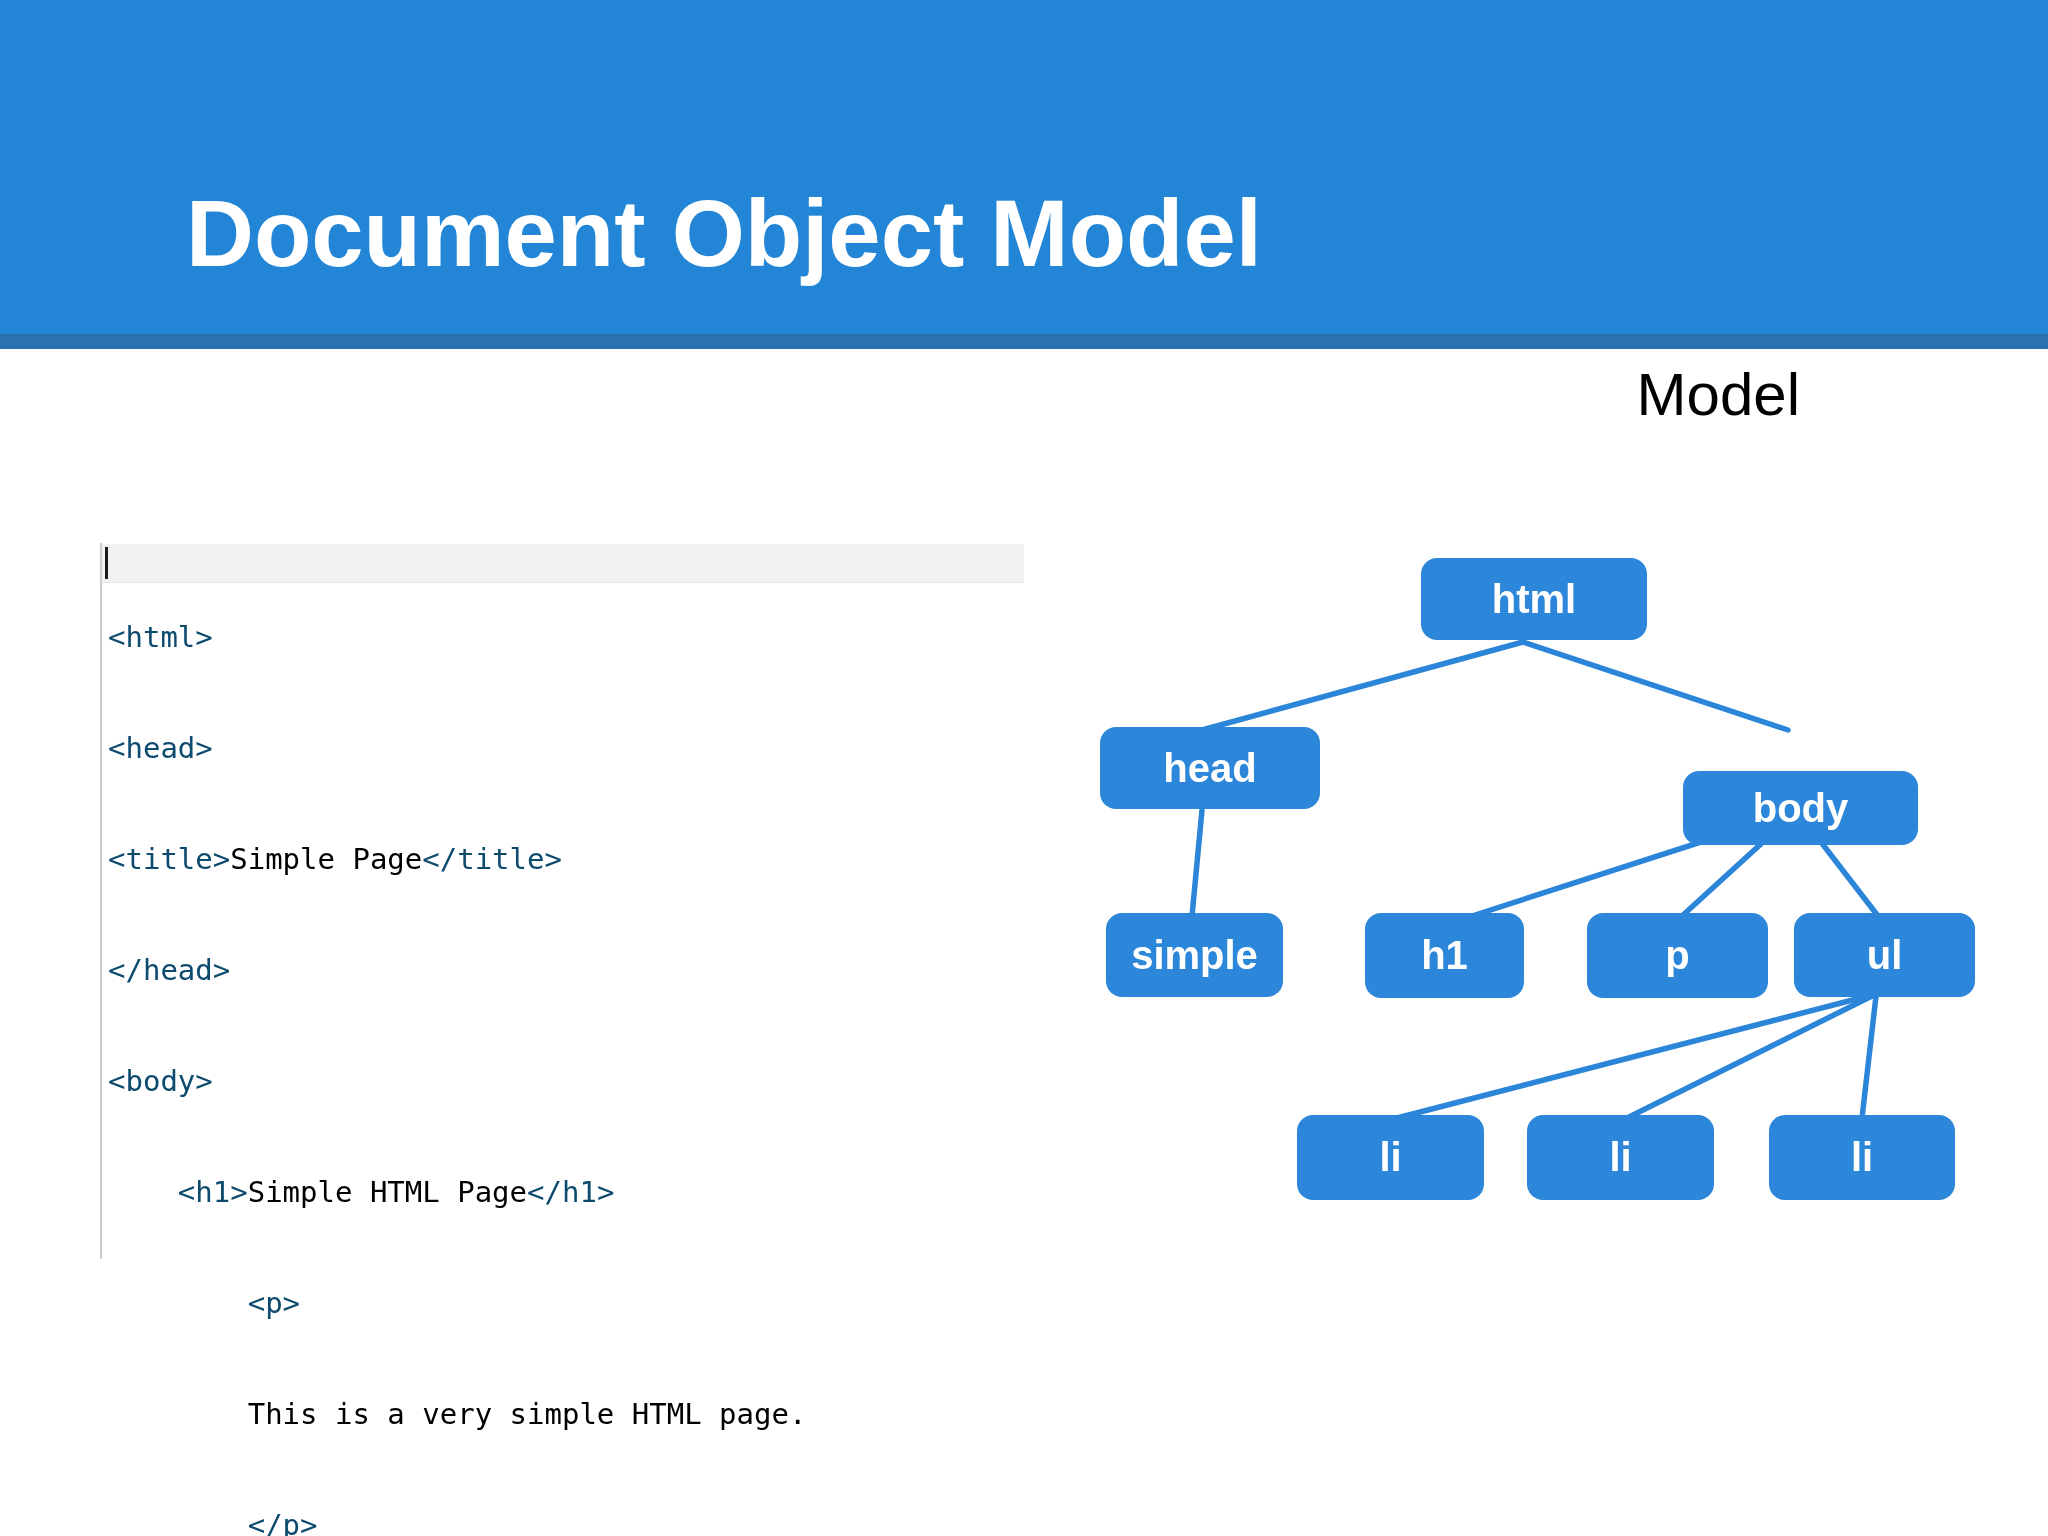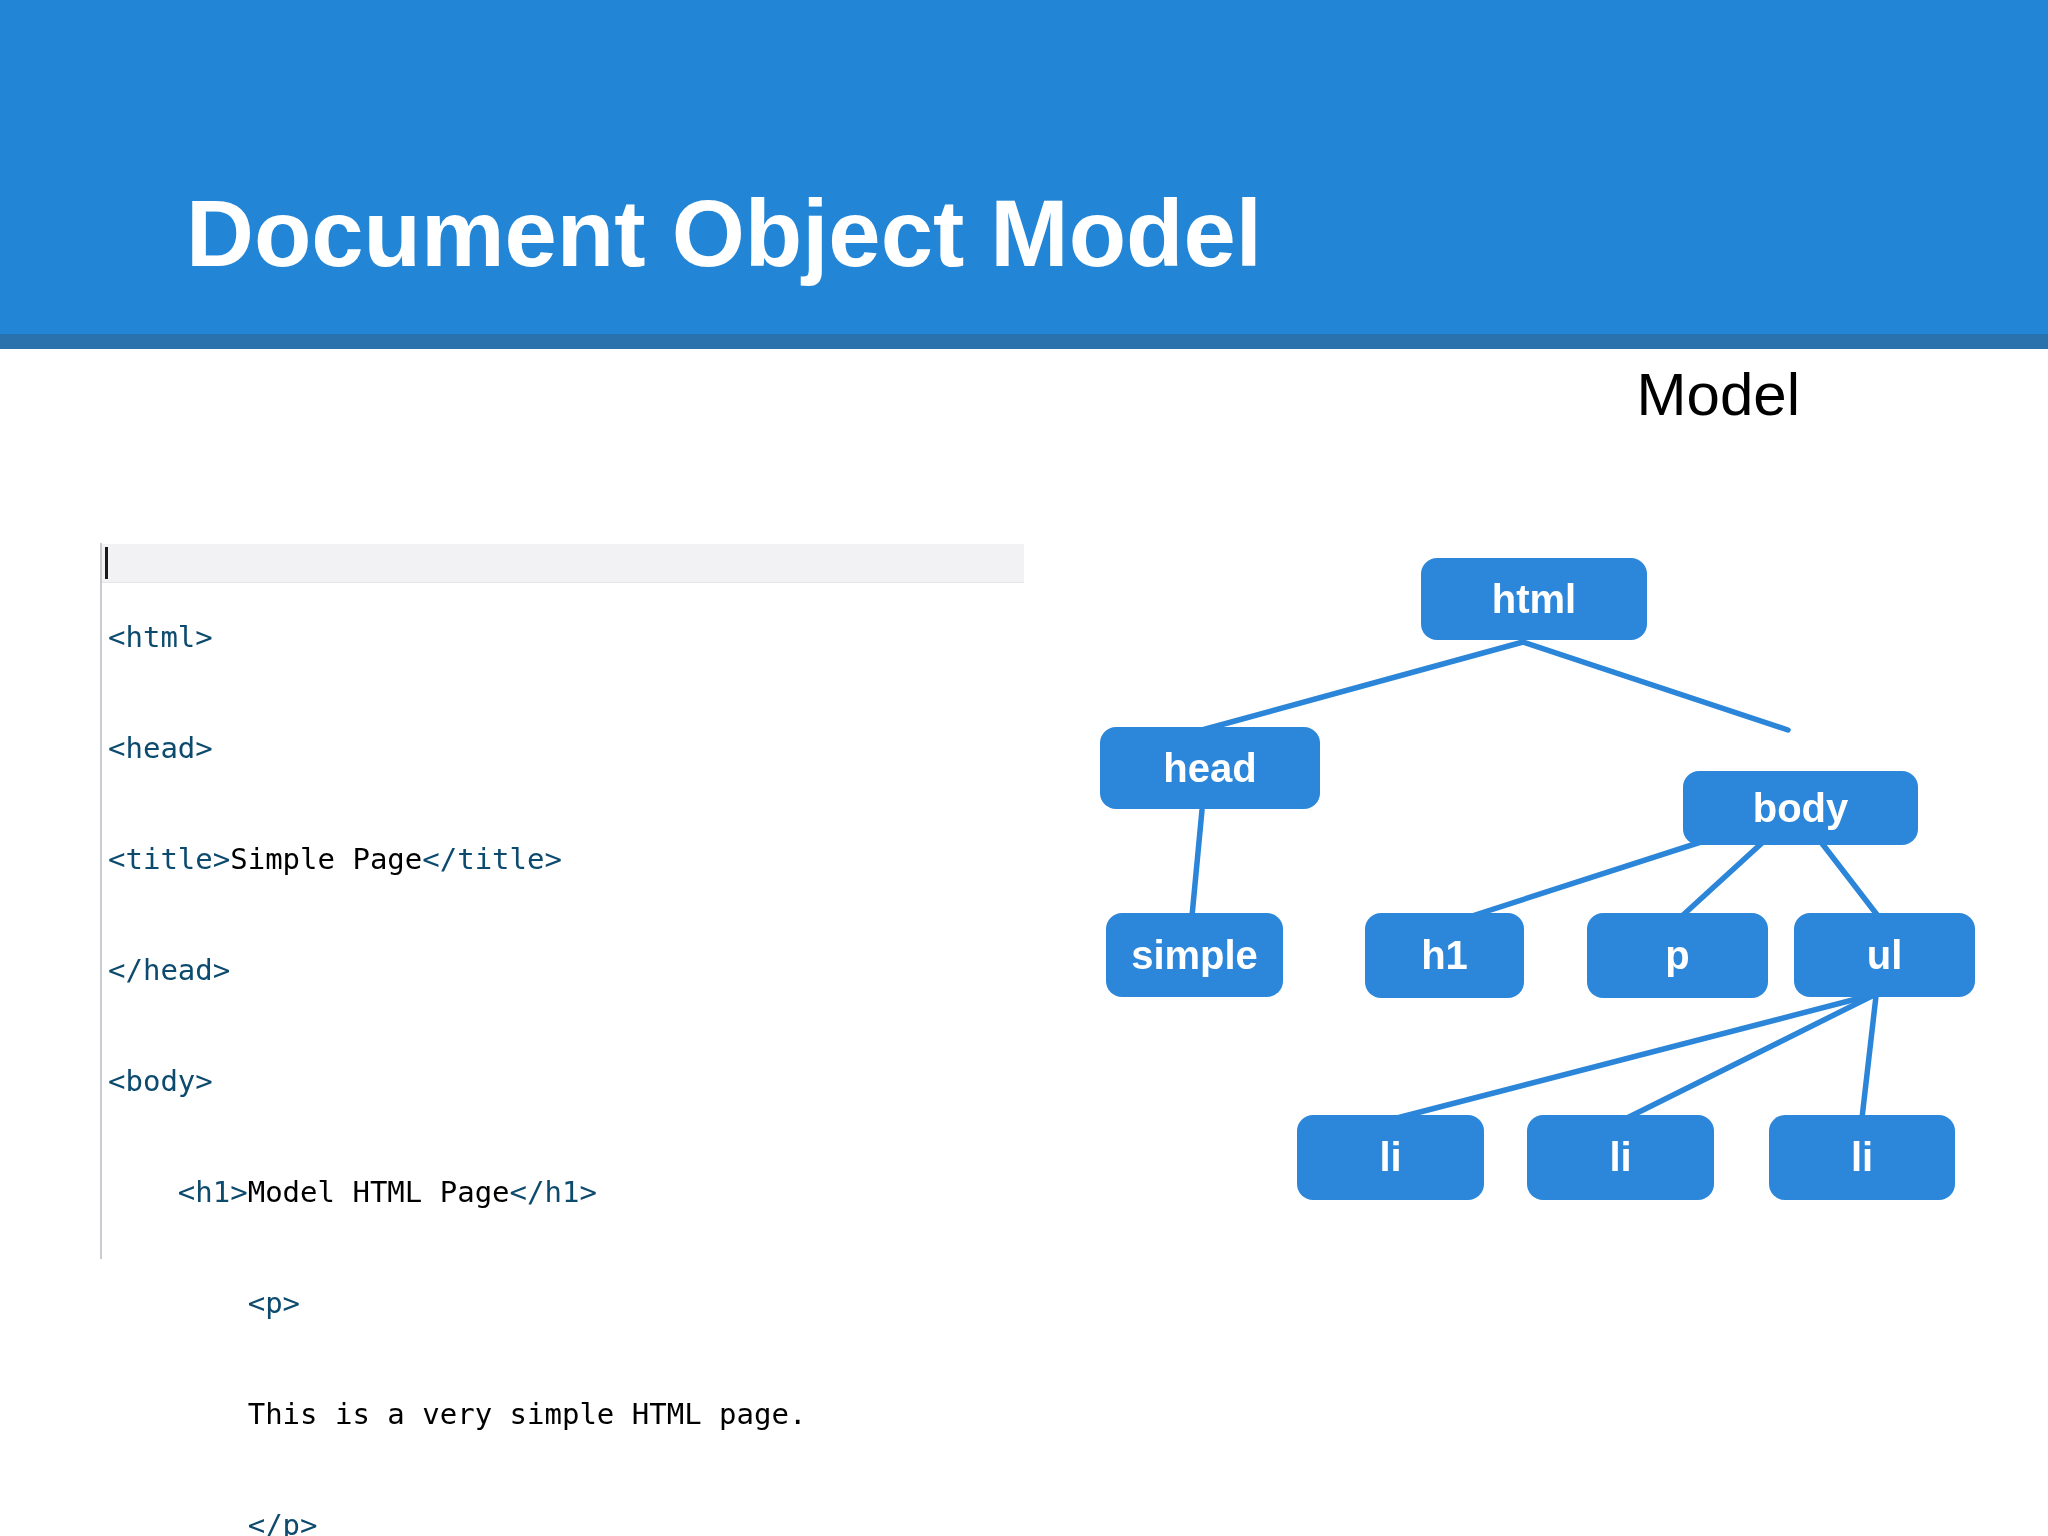--- a/index.html
+++ b/index.html
@@ -43,21 +43,21 @@
   <div class="editor-border"></div>
   <div class="active-line"></div>
   <div class="text-cursor"></div>
 
   <div class="code">
     <div class="cl"><span class="tg">&lt;html&gt;</span></div>
     <div class="cl"><span class="tg">&lt;head&gt;</span></div>
     <div class="cl"><span class="tg">&lt;title&gt;</span><span class="tx">Simple Page</span><span class="tg">&lt;/title&gt;</span></div>
     <div class="cl"><span class="tg">&lt;/head&gt;</span></div>
     <div class="cl"><span class="tg">&lt;body&gt;</span></div>
-    <div class="cl"><span class="tx">    </span><span class="tg">&lt;h1&gt;</span><span class="tx">Model HTML Page</span><span class="tg">&lt;/h1&gt;</span></div>
+    <div class="cl"><span class="tx">    </span><span class="tg">&lt;h1&gt;</span><span class="tx">Simple HTML Page</span><span class="tg">&lt;/h1&gt;</span></div>
     <div class="cl"><span class="tx">        </span><span class="tg">&lt;p&gt;</span></div>
     <div class="cl"><span class="tx">        This is a very simple HTML page.</span></div>
     <div class="cl"><span class="tx">        </span><span class="tg">&lt;/p&gt;</span></div>
     
     
     
     
     
     
     

